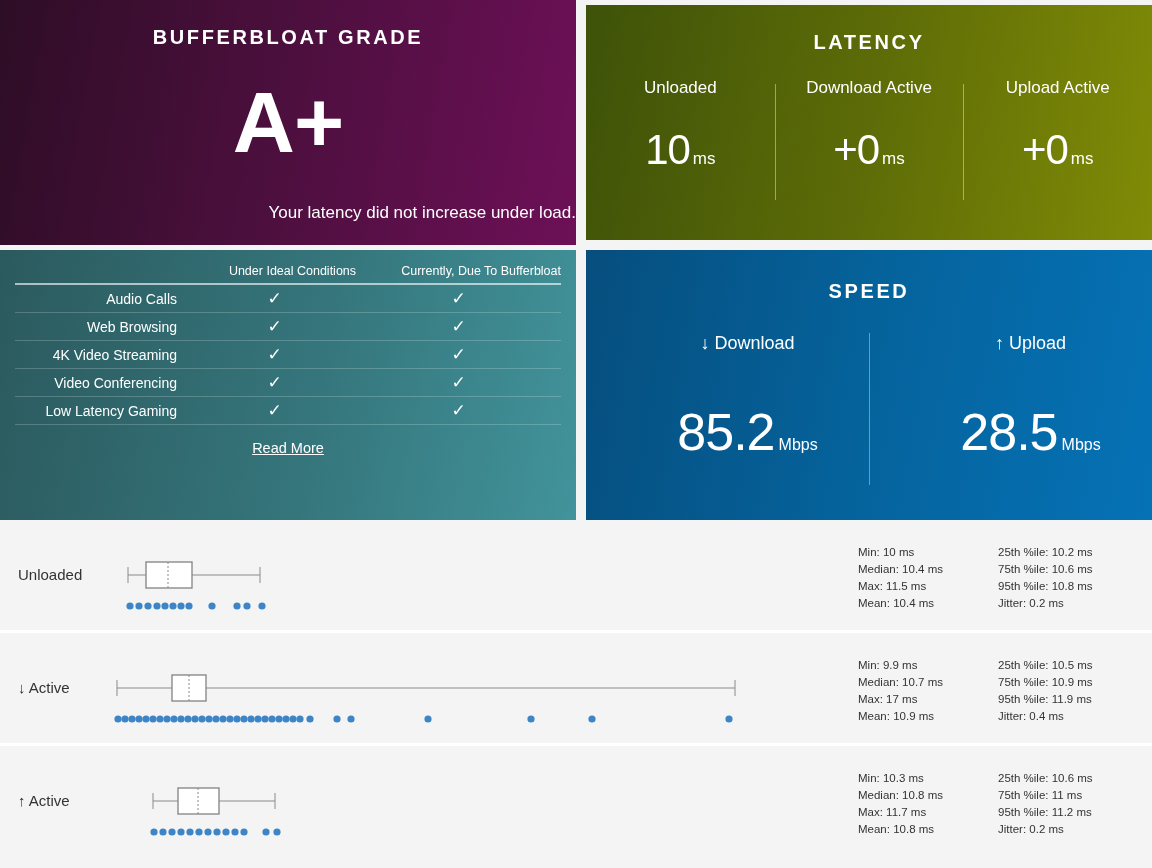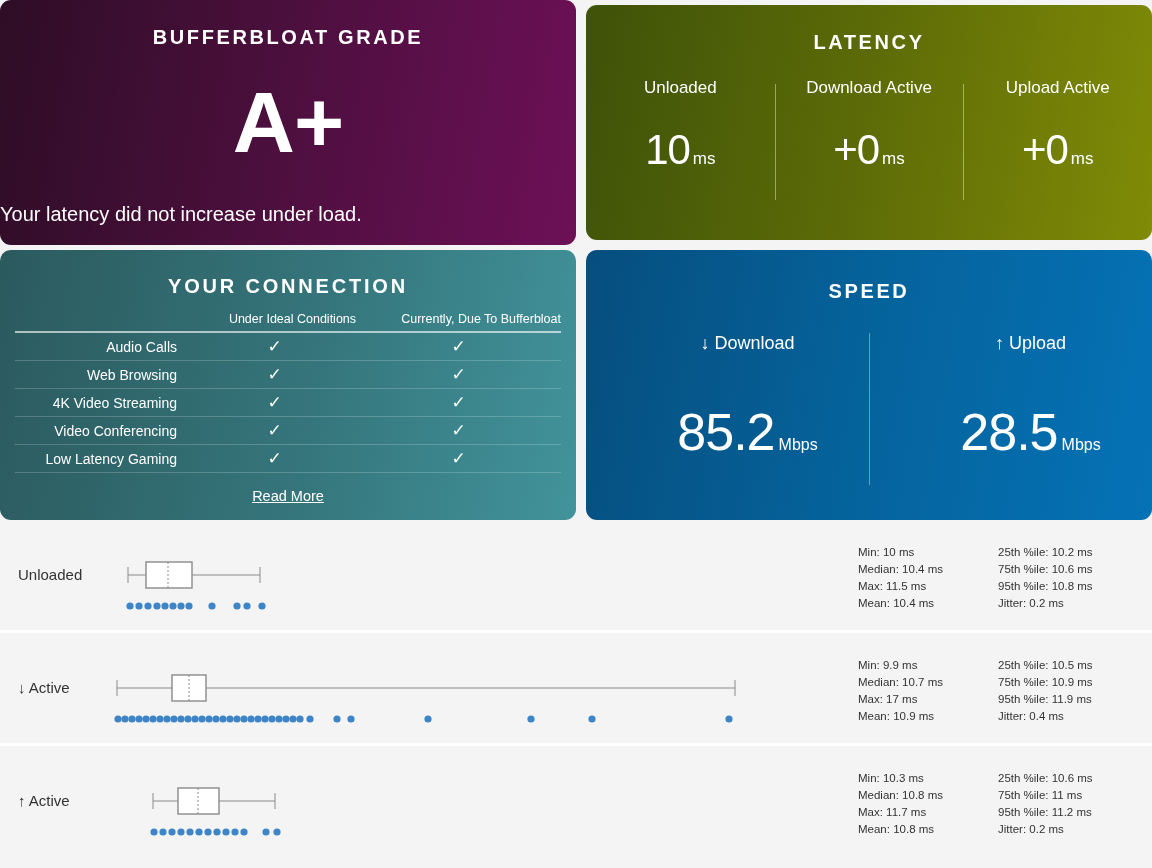--- a/index.html
+++ b/index.html
@@ -7,21 +7,21 @@
     width:1152px;height:868px;
     background:#f4f4f4;
     font-family:"Liberation Sans","DejaVu Sans",sans-serif;
     color:#333;
     overflow:hidden;
   }
   .app{width:1152px;height:868px;position:relative;display:flex;flex-direction:column;}
 
   
   .cards{display:grid;grid-template-columns:576px 576px;grid-template-rows:245px 275px;}
-  .card{position:relative;box-sizing:border-box;border-radius:11px;}
+  .card{position:relative;box-sizing:border-box;}
 
   
   .c-grade{background:linear-gradient(100deg,#2e0d26 0%,#4a0f3c 45%,#6d1057 100%);
            grid-column:1;grid-row:1;}
   
   .c-latency{background:linear-gradient(100deg,#3e5209 0%,#5d6c07 50%,#808b06 100%);
              grid-column:2;grid-row:1;margin:5px 0 5px 10px;}
   
   .c-conn{background:linear-gradient(100deg,#2b5a5e 0%,#35767c 55%,#42939b 100%);
           grid-column:1;grid-row:2;margin:5px 0 0 0;}
@@ -38,21 +38,21 @@
   .c-conn .card-title{padding-top:25px;font-size:20px;letter-spacing:2.8px;}
   .c-speed .card-title{padding-top:30px;}
   .c-latency .card-title{}
 
   
   .grade-value{
     text-align:center;color:#fff;font-size:86px;font-weight:bold;
     line-height:1;margin-top:30px;letter-spacing:-1px;
   }
   .grade-note{
-    text-align:left;color:#fff;font-size:20px;margin-top:38px;font-weight:400;
+    text-align:right;color:#fff;font-size:17px;margin-top:38px;font-weight:400;
   }
 
   
   .lat-row{display:flex;margin-top:24px;height:140px;}
   .lat-col{flex:1;text-align:center;position:relative;}
   .lat-col + .lat-col::before{
     content:"";position:absolute;left:0;top:6px;bottom:18px;width:1px;
     background:rgba(255,255,255,.42);
   }
   .lat-label{color:#fff;font-size:17px;font-weight:400;}
@@ -135,21 +135,20 @@
         <div class="lat-col">
           <div class="lat-label">Upload Active</div>
           <div class="lat-valwrap">
             <span class="lat-num">+0</span><span class="lat-unit">ms</span>
           </div>
         </div>
       </div>
     </div>
 
     <div class="card c-conn">
-      <div class="card-title">Your Connection</div>
       <table class="conn-table">
         <thead>
           <tr>
             <th class="blank"></th>
             <th>Under Ideal Conditions</th>
             <th>Currently, Due To Bufferbloat</th>
           </tr>
         </thead>
         <tbody>
           <tr>

